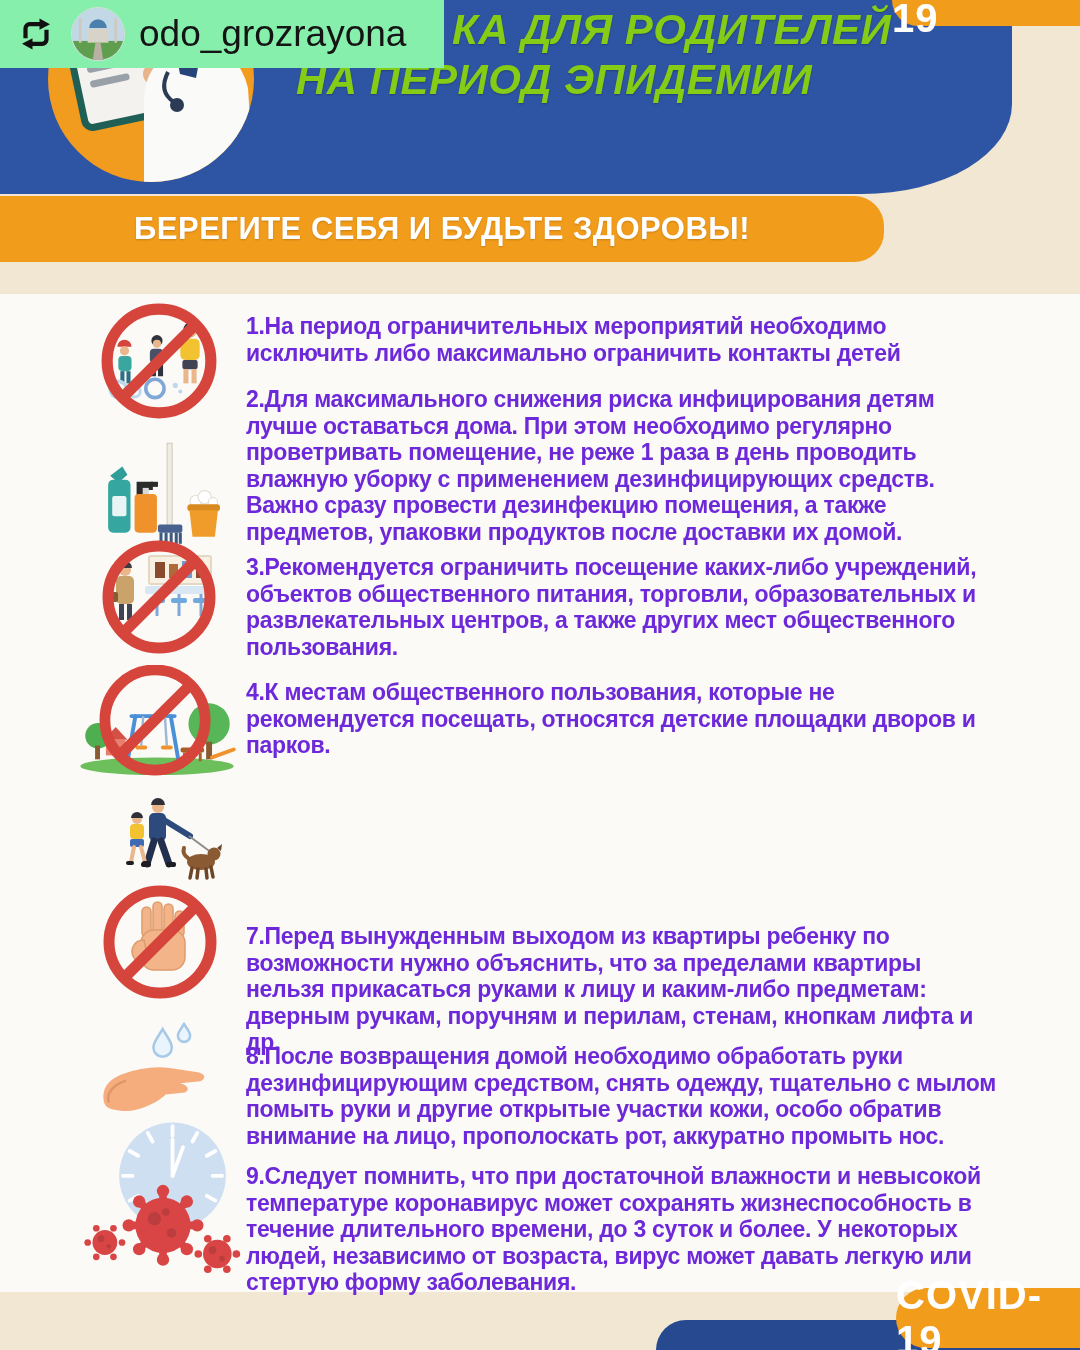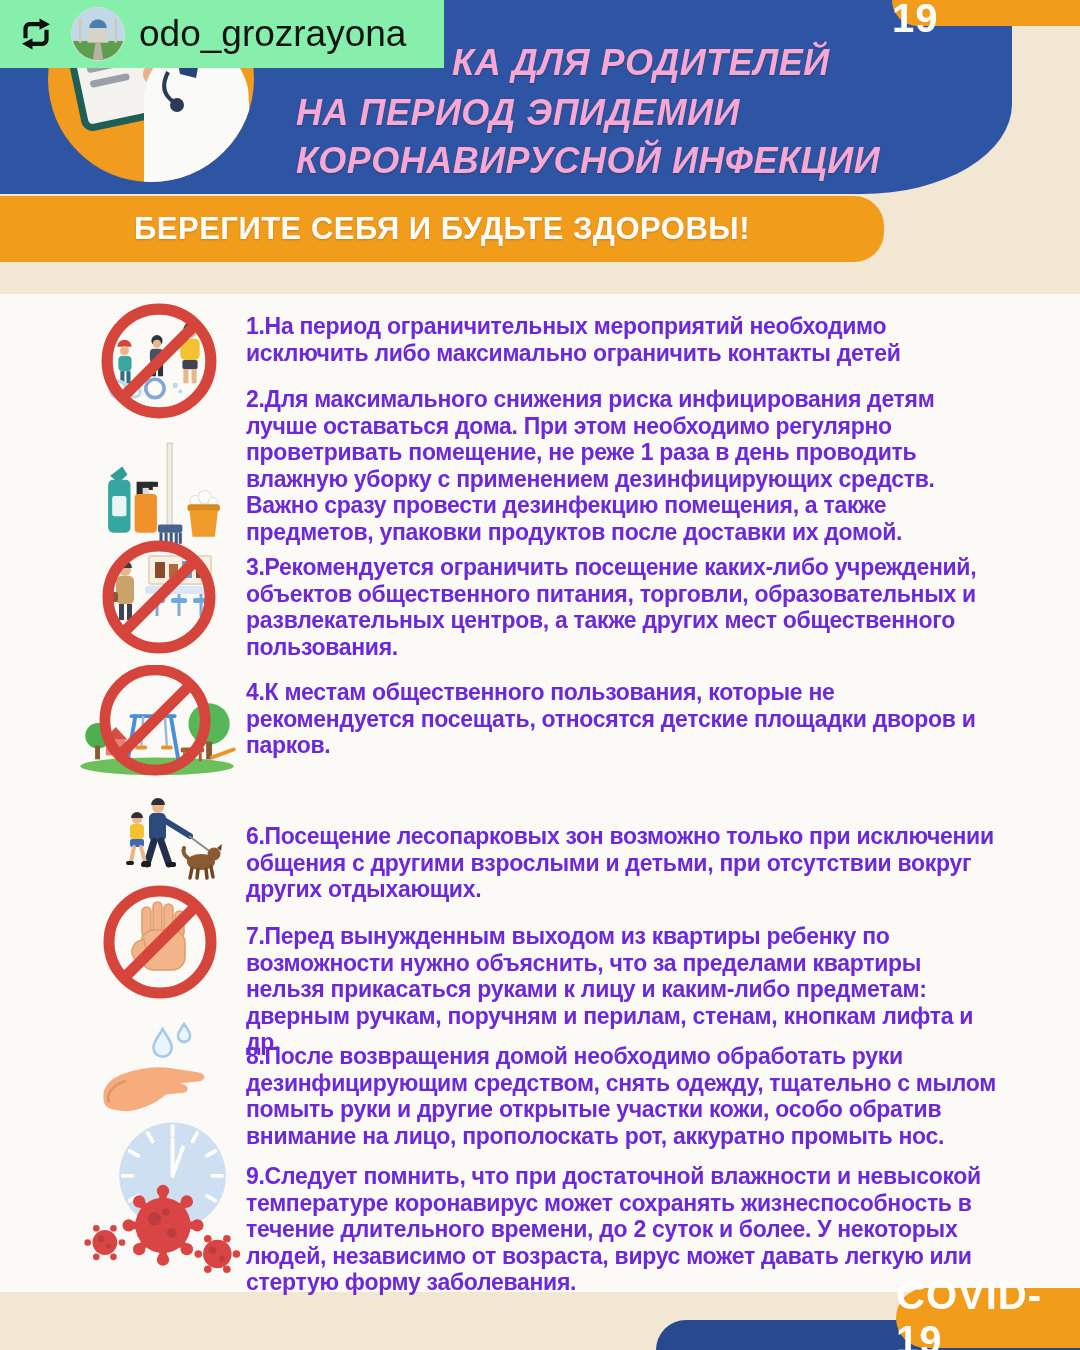--- a/index.html
+++ b/index.html
@@ -6,24 +6,23 @@
   .canvas{
     position:relative;width:1080px;height:1350px;overflow:hidden;
     background:#f2e7d3;font-family:"Liberation Sans",sans-serif;
   }
   
   .header{
     position:absolute;left:0;top:0;width:1012px;height:194px;
     background:#2e55a3;border-bottom-right-radius:150px 90px;
   }
   .title-line{
-    position:absolute;color:#f9a8d4;font-weight:700;font-style:italic;
-    font-size:36px;letter-spacing:.5px;white-space:nowrap;
+    position:absolute;color:#84cc16;font-weight:700;font-style:italic;
+    font-size:42px;letter-spacing:.5px;white-space:nowrap;
     text-shadow:0 1px 2px rgba(0,0,0,.25);
-    margin-top:36px;
   }
   .tl1{left:452px;top:6px;}
   .tl2{left:296px;top:56px;text-align:right;}
   .tl3{left:296px;top:104px;}
   .badge{
     position:absolute;background:#f29c1b;color:#fff;font-weight:700;
     display:flex;align-items:center;justify-content:center;
     font-size:40px;letter-spacing:1px;
   }
   .badge-top{right:0;top:-34px;width:188px;height:60px;border-radius:0 0 0 26px;}
@@ -96,38 +95,36 @@
         <path d="M96 206 L96 122 Q98 86 128 77 L154 70 Q190 72 200 112 L206 206 Z" fill="#fafaf8"></path>
         <polygon points="128,77 154,70 148,102 132,98" fill="#27437a"></polygon>
         <circle cx="144" cy="58" r="17" fill="#e8b28a"></circle>
         <path d="M120 96 q-10 20 6 30" fill="none" stroke="#2b3a55" stroke-width="4"></path>
         <circle cx="129" cy="129" r="7" fill="#2b3a55"></circle>
         <circle cx="170" cy="74" r="5" fill="#dfe5ee"></circle>
       </svg>
     </div>
     <div class="title-line tl1">КА ДЛЯ РОДИТЕЛЕЙ</div>
     <div class="title-line tl2">НА ПЕРИОД ЭПИДЕМИИ</div>
-    <div class="title-line tl3">КОРОНАВИРУСНОЙ ИНФЕКЦИИ</div>
   </div>
   <div class="badge badge-top">COVID-19</div>
 
   <div class="banner">
     <div class="banner-text">БЕРЕГИТЕ СЕБЯ И БУДЬТЕ ЗДОРОВЫ!</div>
   </div>
 
   <div class="panel"></div>
 
   <div class="item-text" style="top:313px">1.На период ограничительных мероприятий необходимо исключить либо максимально ограничить контакты детей</div>
   <div class="item-text" style="top:386px">2.Для максимального снижения риска инфицирования детям лучше оставаться дома. При этом необходимо регулярно проветривать помещение, не реже 1 раза в день проводить влажную уборку с применением дезинфицирующих средств. Важно сразу провести дезинфекцию помещения, а также предметов, упаковки продуктов после доставки их домой.</div>
   <div class="item-text" style="top:554px">3.Рекомендуется ограничить посещение каких-либо учреждений, объектов общественного питания, торговли, образовательных и развлекательных центров, а также других мест общественного пользования.</div>
   <div class="item-text" style="top:679px">4.К местам общественного пользования, которые не рекомендуется посещать, относятся детские площадки дворов и парков.</div>
-  <div class="item-text" style="top:823px">6.Посещение лесопарковых зон возможно только при исключении общения с другими взрослыми и детьми, при отсутствии вокруг других отдыхающих.</div>
   <div class="item-text" style="top:923px">7.Перед вынужденным выходом из квартиры ребенку по возможности нужно объяснить, что за пределами квартиры нельзя прикасаться руками к лицу и каким-либо предметам: дверным ручкам, поручням и перилам, стенам, кнопкам лифта и др.</div>
   <div class="item-text" style="top:1043px">8.После возвращения домой необходимо обработать руки дезинфицирующим средством, снять одежду, тщательно с мылом помыть руки и другие открытые участки кожи, особо обратив внимание на лицо, прополоскать рот, аккуратно промыть нос.</div>
-  <div class="item-text" style="top:1163px">9.Следует помнить, что при достаточной влажности и невысокой температуре коронавирус может сохранять жизнеспособность в течение длительного времени, до 2 суток и более. У некоторых людей, независимо от возраста, вирус может давать легкую или стертую форму заболевания.</div>
+  <div class="item-text" style="top:1163px">9.Следует помнить, что при достаточной влажности и невысокой температуре коронавирус может сохранять жизнеспособность в течение длительного времени, до 3 суток и более. У некоторых людей, независимо от возраста, вирус может давать легкую или стертую форму заболевания.</div>
 
   <div class="icon" style="left:98px;top:300px">
     <svg width="122" height="122" viewBox="0 0 120 120">
       <path d="M19 46 a7 7 0 0 1 14 0 Z" fill="#d6453c"></path>
       <circle cx="26" cy="50" r="4.5" fill="#eab68c"></circle>
       <rect x="20" y="55" width="13" height="15" rx="4" fill="#3aa6a0"></rect>
       <rect x="22" y="70" width="4" height="12" fill="#2c6f83"></rect>
       <rect x="28" y="70" width="4" height="12" fill="#2c6f83"></rect>
       <circle cx="20" cy="88" r="8" fill="none" stroke="#bcd7ee" stroke-width="3.5"></circle>
       <circle cx="36" cy="90" r="5.5" fill="none" stroke="#bcd7ee" stroke-width="3"></circle>

